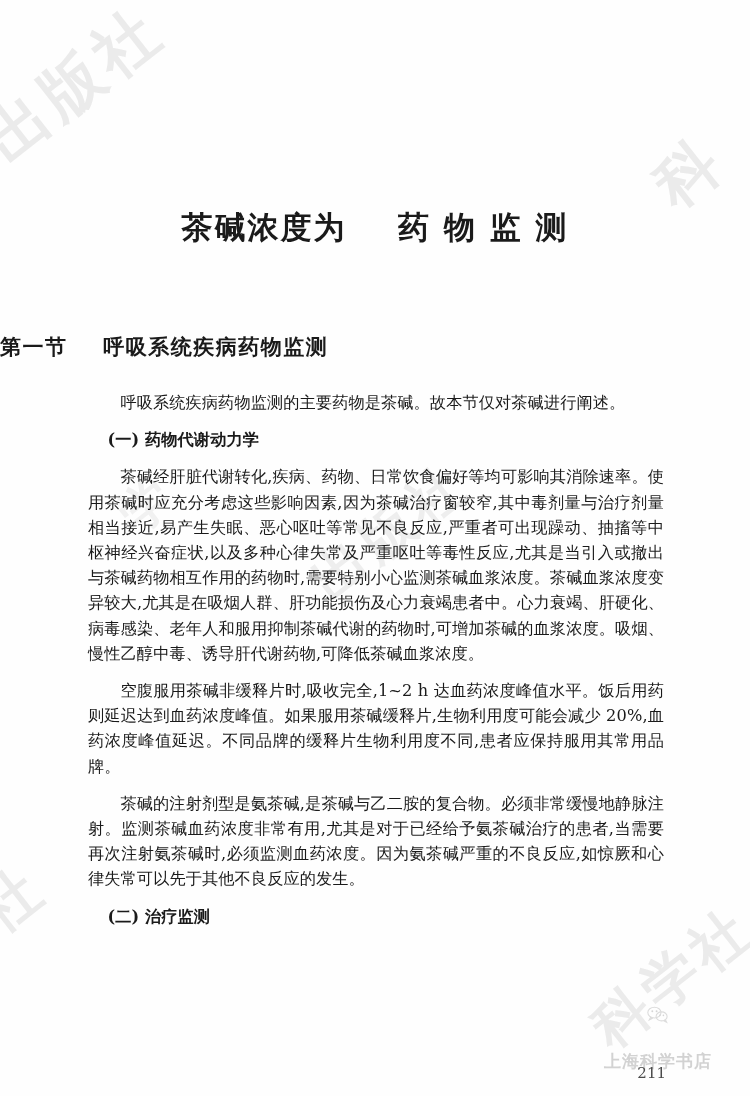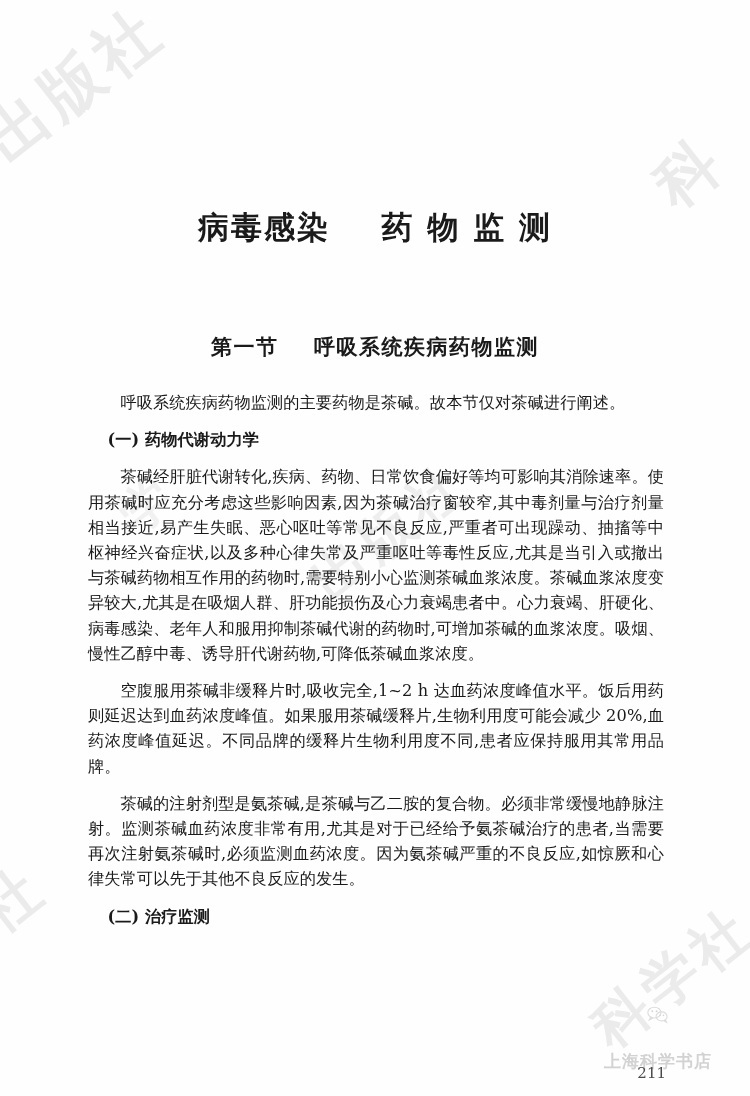--- a/index.html
+++ b/index.html
@@ -47,21 +47,21 @@
     font-weight: 700;
     letter-spacing: 2px;
     font-family: "DejaVu Serif", "Liberation Serif", serif;
   }
   .chapter-title .gap { display: inline-block; width: 26px; }
 
   .section-title {
     position: absolute;
     left: 0; right: 0;
     top: 316px;
-    text-align: center;
+    text-align: left;
     font-size: 21px;
     font-weight: 700;
     letter-spacing: 1.5px;
   }
   .section-title .gap { display: inline-block; width: 18px; }
 
   
   .body {
     position: absolute;
     left: 76px;
@@ -122,21 +122,21 @@
 <div class="page">
 
   <div class="wm wm-1">出版社</div>
   <div class="wm wm-2">科</div>
   <div class="wm wm-3">出版社</div>
   <div class="wm wm-4">社</div>
   <div class="wm wm-5">科学社</div>
   <div class="wm wm-6">学</div>
 
   <h1 class="chapter-title">
-    <span>病毒感染</span>
+    <span>茶碱浓度为</span>
     <span class="gap"></span>
     <span>药 物 监 测</span>
   </h1>
 
   <h2 class="section-title">
     <span>第一节</span>
     <span class="gap"></span>
     <span>呼吸系统疾病药物监测</span>
   </h2>
 

